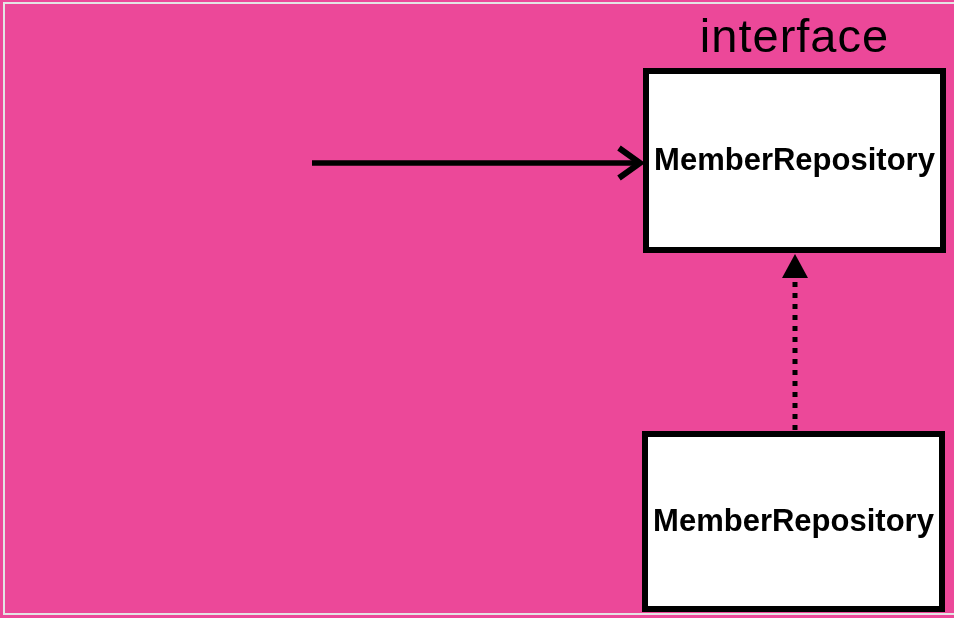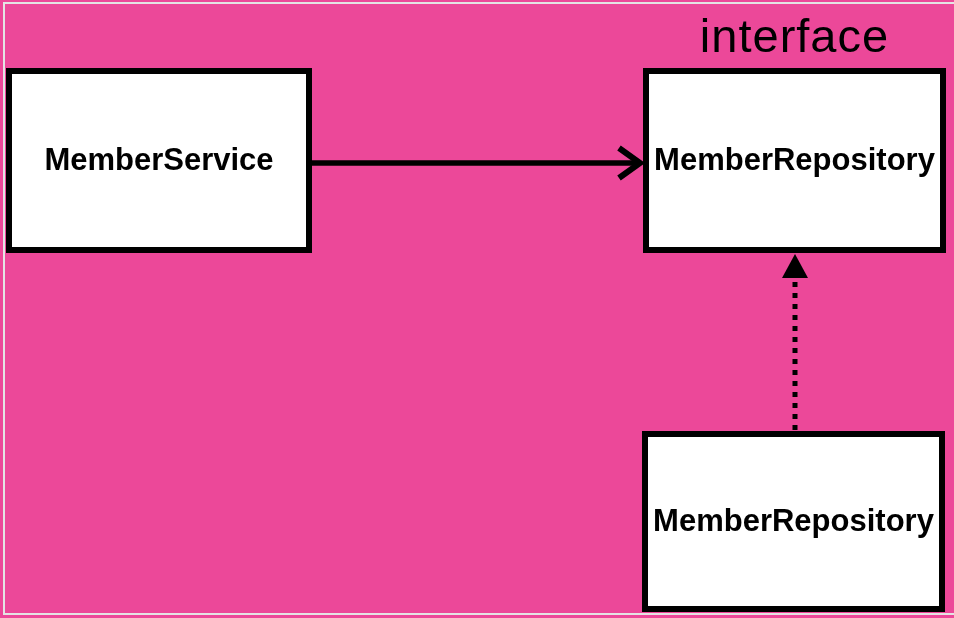--- a/index.html
+++ b/index.html
@@ -91,23 +91,20 @@
       <path d="M619,148 L640,163 L619,178" fill="none" stroke-width="6" stroke="#000000"></path>
     </g>
     <g>
       <line x1="795" y1="430" x2="795" y2="276" stroke-width="5" stroke-dasharray="5 6" stroke="#000000"></line>
       <polygon points="795,254 782,278 808,278" fill="#000000"></polygon>
     </g>
   </svg>
 
   <div class="interface-label">interface</div>
 
-  <div class="node node-member-service">
-    <span class="node-label">MemberService</span>
-  </div>
 
   <div class="node node-member-repository">
     <span class="node-label">MemberRepository</span>
   </div>
 
   <div class="node node-memory-member-repository">
     <span class="node-label">
       <span style="display:block">MemberRepository</span>
     </span>
   </div>

